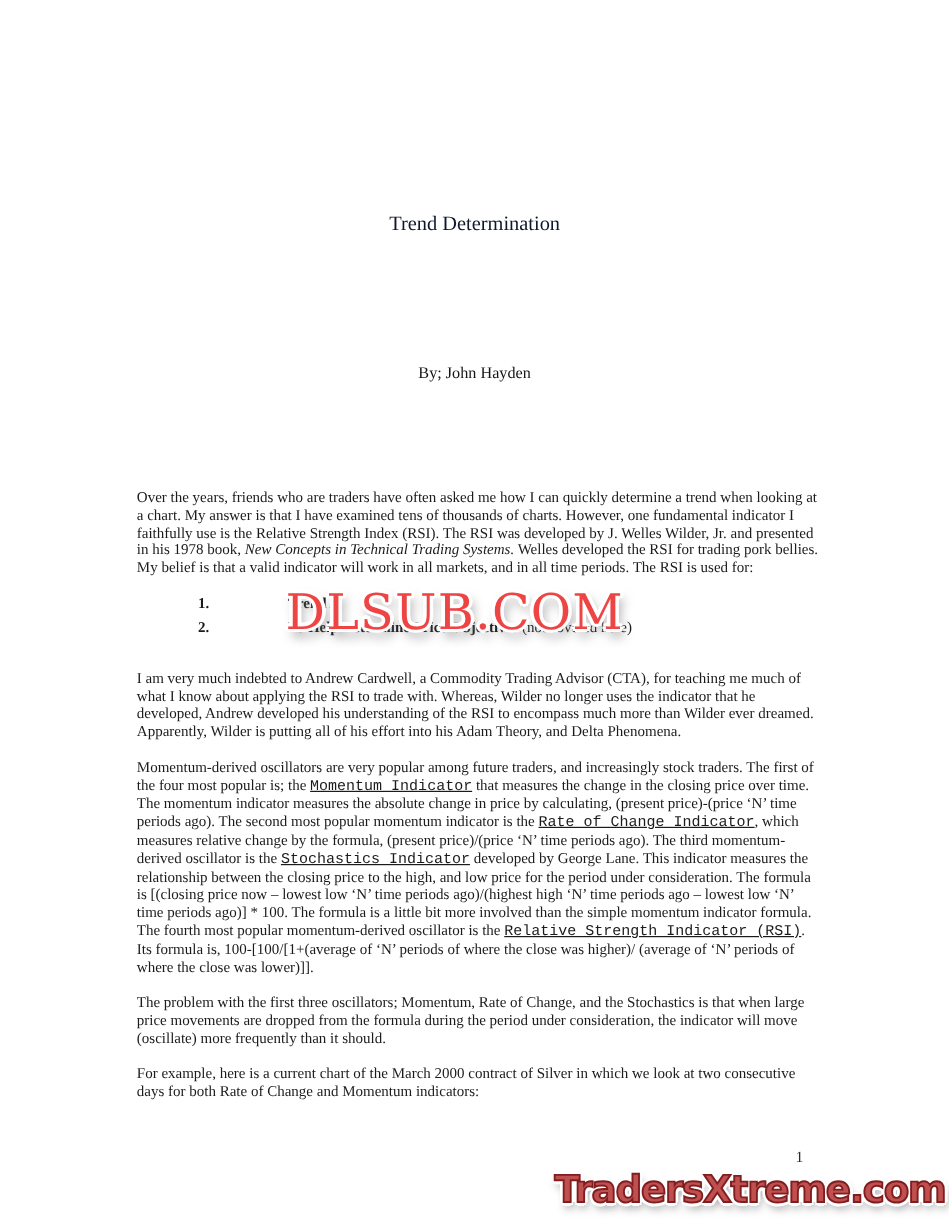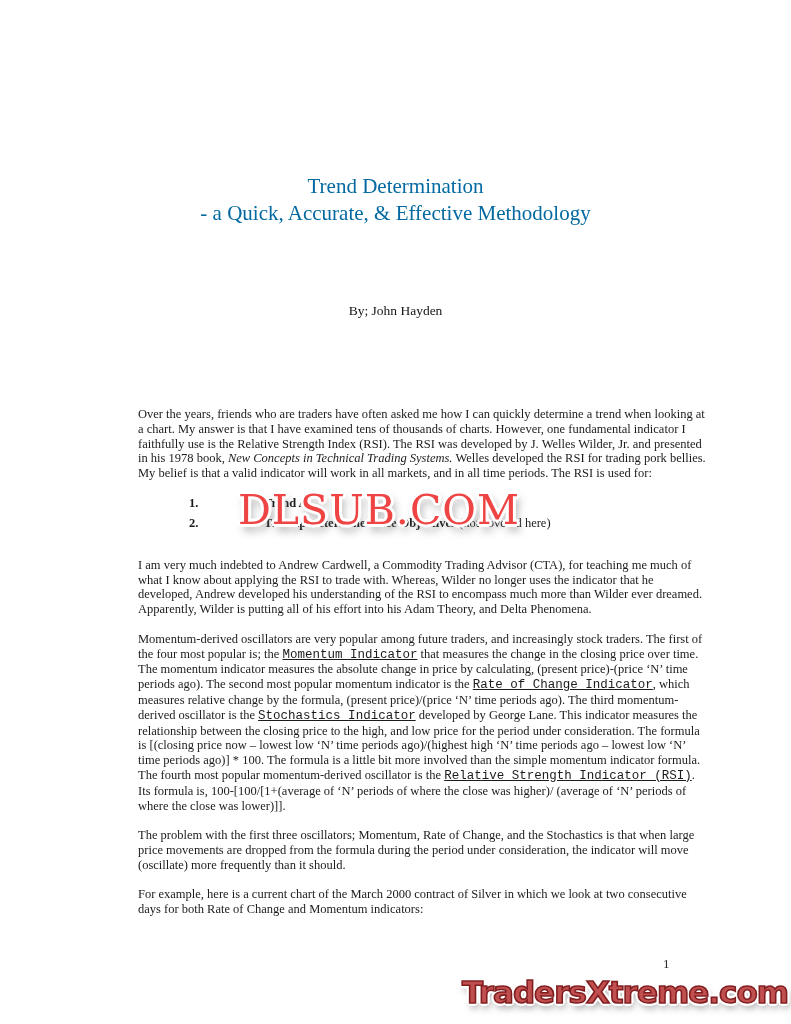--- a/index.html
+++ b/index.html
@@ -33,44 +33,43 @@
     filter: drop-shadow(2px 3px 3px rgba(70, 50, 50, 0.45));
   }
 
   
   .doc-title {
     position: absolute;
     top: 173px;
     left: 0;
     width: 100%;
     text-align: center;
-    font-size: 21px;
+    font-size: 17px;
     line-height: 27px;
-    color: #0369a1;
+    color: #0f172a;
   }
   .byline {
     position: absolute;
     top: 303px;
     left: 0;
     width: 100%;
     text-align: center;
     font-size: 13.5px;
     color: #151515;
   }
 
   
   .body-text {
     position: absolute;
     top: 407px;
     left: 114px;
     width: 570px;
     font-size: 12.5px;
     line-height: 14.8px;
     color: #1b1b1b;
-    margin-left: 24px;
   }
   .body-text p {
     margin: 0 0 14.8px 0;
   }
   .ital { font-style: italic; }
   .uline { text-decoration: underline; font-family: Liberation Mono, monospace; }
   .bold { font-weight: bold; }
 
   .rsi-list {
     margin: 0 0 27px 0;
@@ -133,21 +132,20 @@
   }
 </style>
 </head>
 <body>
 
 <div class="page">
 
 
   <div class="doc-title">
     <div>Trend Determination</div>
-    <div>- a Quick, Accurate, &amp; Effective Methodology</div>
   </div>
 
   <div class="byline">By; John Hayden</div>
 
   <div class="body-text">
 
     <p><span>Over the years, friends who are traders have often asked me how I can quickly determine a trend when looking at a chart. My answer is that I have examined tens of thousands of charts. However, one fundamental indicator I faithfully use is the Relative Strength Index (RSI). The RSI was developed by J. Welles Wilder, Jr. and presented in his 1978 book, </span><span class="ital">New Concepts in Technical Trading Systems.</span><span> Welles developed the RSI for trading pork bellies. My belief is that a valid indicator will work in all markets, and in all time periods.  The RSI is used for:</span></p>
 
     <div class="rsi-list">
       <div class="list-row">

